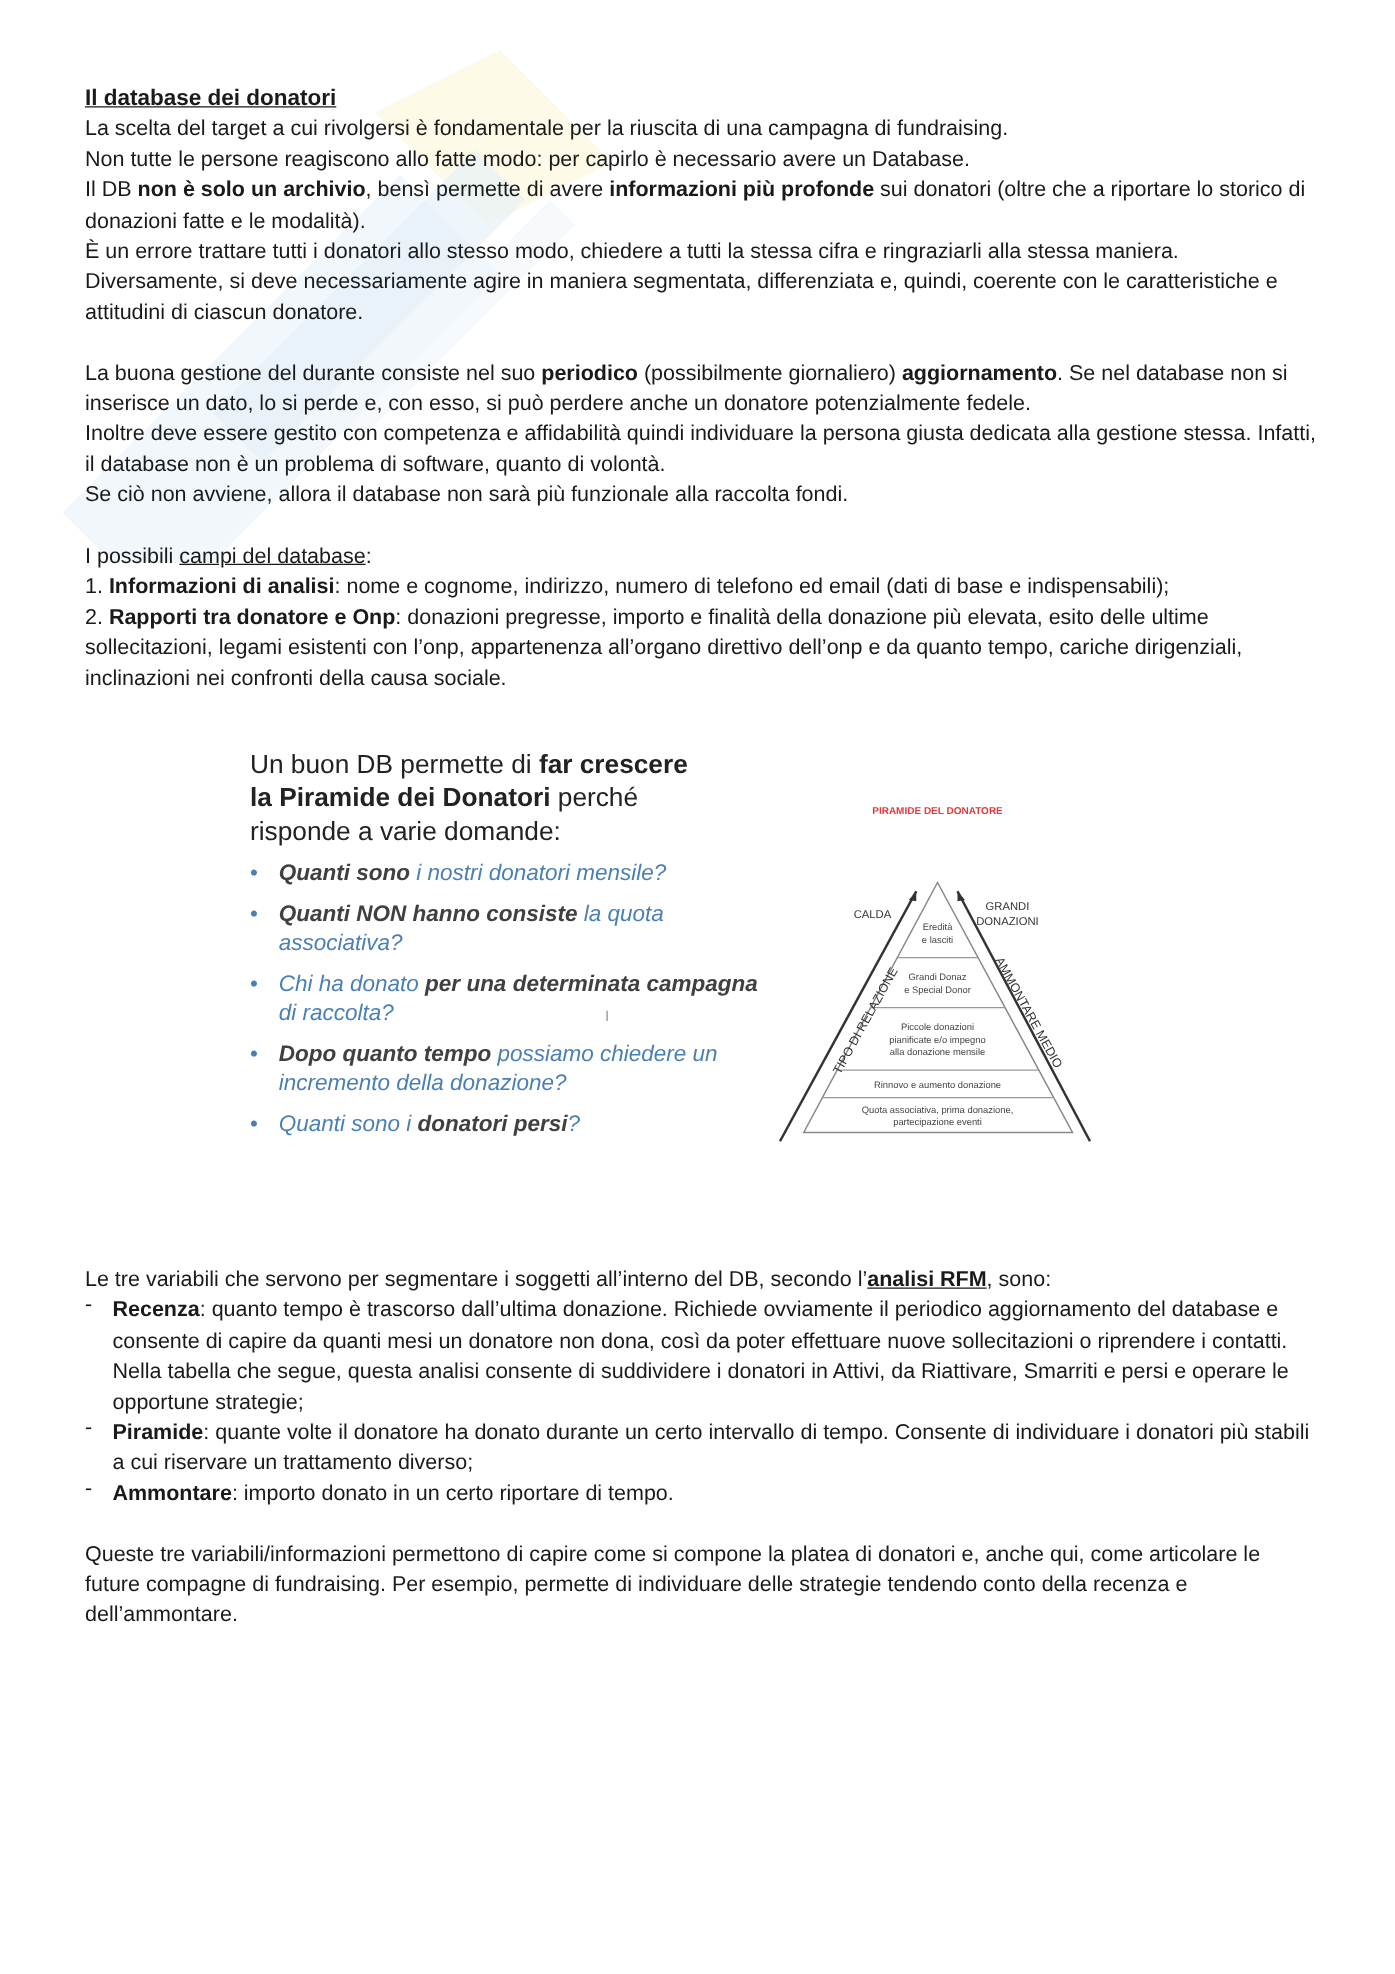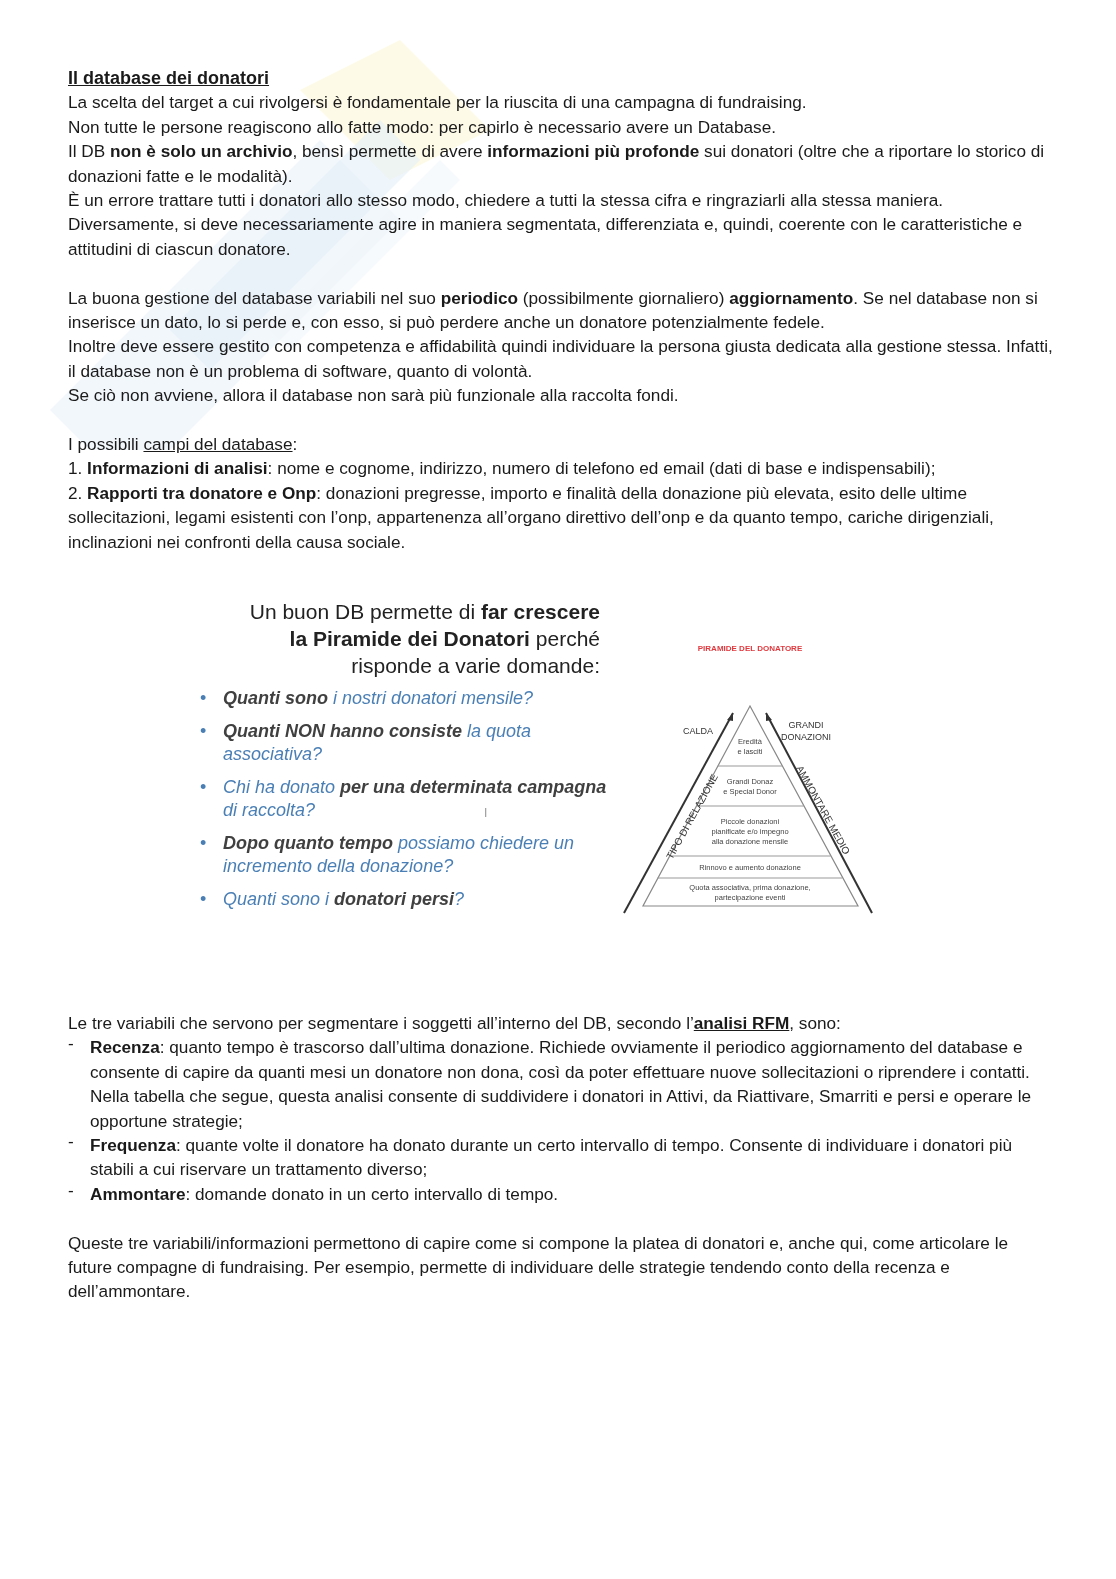--- a/index.html
+++ b/index.html
@@ -9,21 +9,21 @@
     }
     .watermark { position: absolute; left: 20px; top: 30px; width: 520px; height: 420px; pointer-events: none; opacity: 0.55; }
     .page { position: absolute; left: 68px; top: 66px; width: 985px; font-size: 17.2px; line-height: 24.4px; }
     .page p { margin: 0; }
     .gap { height: 24.4px; }
     .title { font-weight: bold; text-decoration: underline; font-size: 18px; }
     b { font-weight: bold; }
     .u { text-decoration: underline; }
     .figure { position: absolute; left: 190px; top: 598px; width: 730px; height: 330px; }
     .slide { position: absolute; left: 0; top: 0; width: 420px; }
-    .slide-head { text-align: right; font-size: 21px; line-height: 27px; color: #222; margin-left: 10px; width: 400px; }
+    .slide-head { text-align: left; font-size: 21px; line-height: 27px; color: #222; margin-left: 10px; width: 400px; }
     .slide-head b { font-weight: bold; }
     .qlist { list-style: none; margin: 8px 0 0 0; padding: 0; }
     .qlist li { position: relative; padding-left: 33px; color: #4a7fb5; font-style: italic; font-size: 18px; line-height: 23.5px; margin-bottom: 9px; }
     .qlist li b { color: #404040; font-weight: bold; }
     .qlist li .bullet { position: absolute; left: 10px; top: 0; font-style: normal; color: #4a7fb5; }
     .cursor-mark { position: absolute; left: 294px; top: 208px; color: #999; font-size: 12px; }
     .pyr { position: absolute; left: 420px; top: 30px; width: 310px; height: 290px; }
     .rfm { position: absolute; left: 68px; top: 1011px; width: 985px; font-size: 17.2px; line-height: 24.4px; }
     .rfm p { margin: 0; }
     .dash-list { list-style: none; margin: 0; padding: 0; }
@@ -41,21 +41,21 @@
 </svg>
 
 <div class="page">
   <p class="title">Il database dei donatori</p>
   <p>La scelta del target a cui rivolgersi è fondamentale per la riuscita di una campagna di fundraising.</p>
   <p>Non tutte le persone reagiscono allo fatte modo: per capirlo è necessario avere un Database.</p>
   <p><span>Il DB </span><b>non è solo un archivio</b><span>, bensì permette di avere </span><b>informazioni più profonde</b><span> sui donatori (oltre che a riportare lo storico di donazioni fatte e le modalità).</span></p>
   <p>È un errore trattare tutti i donatori allo stesso modo, chiedere a tutti la stessa cifra e ringraziarli alla stessa maniera.</p>
   <p>Diversamente, si deve necessariamente agire in maniera segmentata, differenziata e, quindi, coerente con le caratteristiche e attitudini di ciascun donatore.</p>
   <div class="gap"></div>
-  <p><span>La buona gestione del database variabili nel suo </span><b>periodico</b><span> (possibilmente giornaliero) </span><b>aggiornamento</b><span>. Se nel database non si inserisce un dato, lo si perde e, con esso, si può perdere anche un donatore potenzialmente fedele.</span></p>
+  <p><span>La buona gestione del durante consiste nel suo </span><b>periodico</b><span> (possibilmente giornaliero) </span><b>aggiornamento</b><span>. Se nel database non si inserisce un dato, lo si perde e, con esso, si può perdere anche un donatore potenzialmente fedele.</span></p>
   <p>Inoltre deve essere gestito con competenza e affidabilità quindi individuare la persona giusta dedicata alla gestione stessa. Infatti, il database non è un problema di software, quanto di volontà.</p>
   <p>Se ciò non avviene, allora il database non sarà più funzionale alla raccolta fondi.</p>
   <div class="gap"></div>
   <p><span>I possibili </span><span class="u">campi del database</span><span>:</span></p>
   <p><span>1. </span><b>Informazioni di analisi</b><span>: nome e cognome, indirizzo, numero di telefono ed email (dati di base e indispensabili);</span></p>
   <p><span>2. </span><b>Rapporti tra donatore e Onp</b><span>: donazioni pregresse, importo e finalità della donazione più elevata, esito delle ultime sollecitazioni, legami esistenti con l’onp, appartenenza all’organo direttivo dell’onp e da quanto tempo, cariche dirigenziali, inclinazioni nei confronti della causa sociale.</span></p>
 </div>
 
 <div class="figure">
   <div class="slide">
@@ -107,18 +107,18 @@
     <text x="15" y="308" text-anchor="middle" font-size="9" fill="#333" font-family="Liberation Sans, sans-serif" transform="translate(0,-10)">FREDDA</text>
     <text x="138" y="308" text-anchor="middle" font-size="10" fill="#333" font-family="Liberation Sans, sans-serif" transform="translate(0,-10)">Tutti i pubblici</text>
     <text x="246" y="308" text-anchor="middle" font-size="9" fill="#333" font-family="Liberation Sans, sans-serif" transform="translate(0,-10)">PICCOLE DONAZIONI</text>
   </svg>
 </div>
 
 <div class="rfm">
   <p><span>Le tre variabili che servono per segmentare i soggetti all’interno del DB, secondo l’</span><b class="u">analisi RFM</b><span>, sono:</span></p>
   <ul class="dash-list">
     <li><span class="dash">-</span><b>Recenza</b><span>: quanto tempo è trascorso dall’ultima donazione. Richiede ovviamente il periodico aggiornamento del database e consente di capire da quanti mesi un donatore non dona, così da poter effettuare nuove sollecitazioni o riprendere i contatti. Nella tabella che segue, questa analisi consente di suddividere i donatori in Attivi, da Riattivare, Smarriti e persi e operare le opportune strategie;</span></li>
-    <li><span class="dash">-</span><b>Frequenza</b><span>: quante volte il donatore ha donato durante un certo intervallo di tempo. Consente di individuare i donatori più stabili a cui riservare un trattamento diverso;</span></li>
-    <li><span class="dash">-</span><b>Ammontare</b><span>: domande donato in un certo intervallo di tempo.</span></li>
+    <li><span class="dash">-</span><b>Piramide</b><span>: quante volte il donatore ha donato durante un certo intervallo di tempo. Consente di individuare i donatori più stabili a cui riservare un trattamento diverso;</span></li>
+    <li><span class="dash">-</span><b>Ammontare</b><span>: importo donato in un certo riportare di tempo.</span></li>
   </ul>
   <div class="gap"></div>
   <p>Queste tre variabili/informazioni permettono di capire come si compone la platea di donatori e, anche qui, come articolare le future compagne di fundraising. Per esempio, permette di individuare delle strategie tendendo conto della recenza e dell’ammontare.</p>
 </div>
 
 </body></html>

